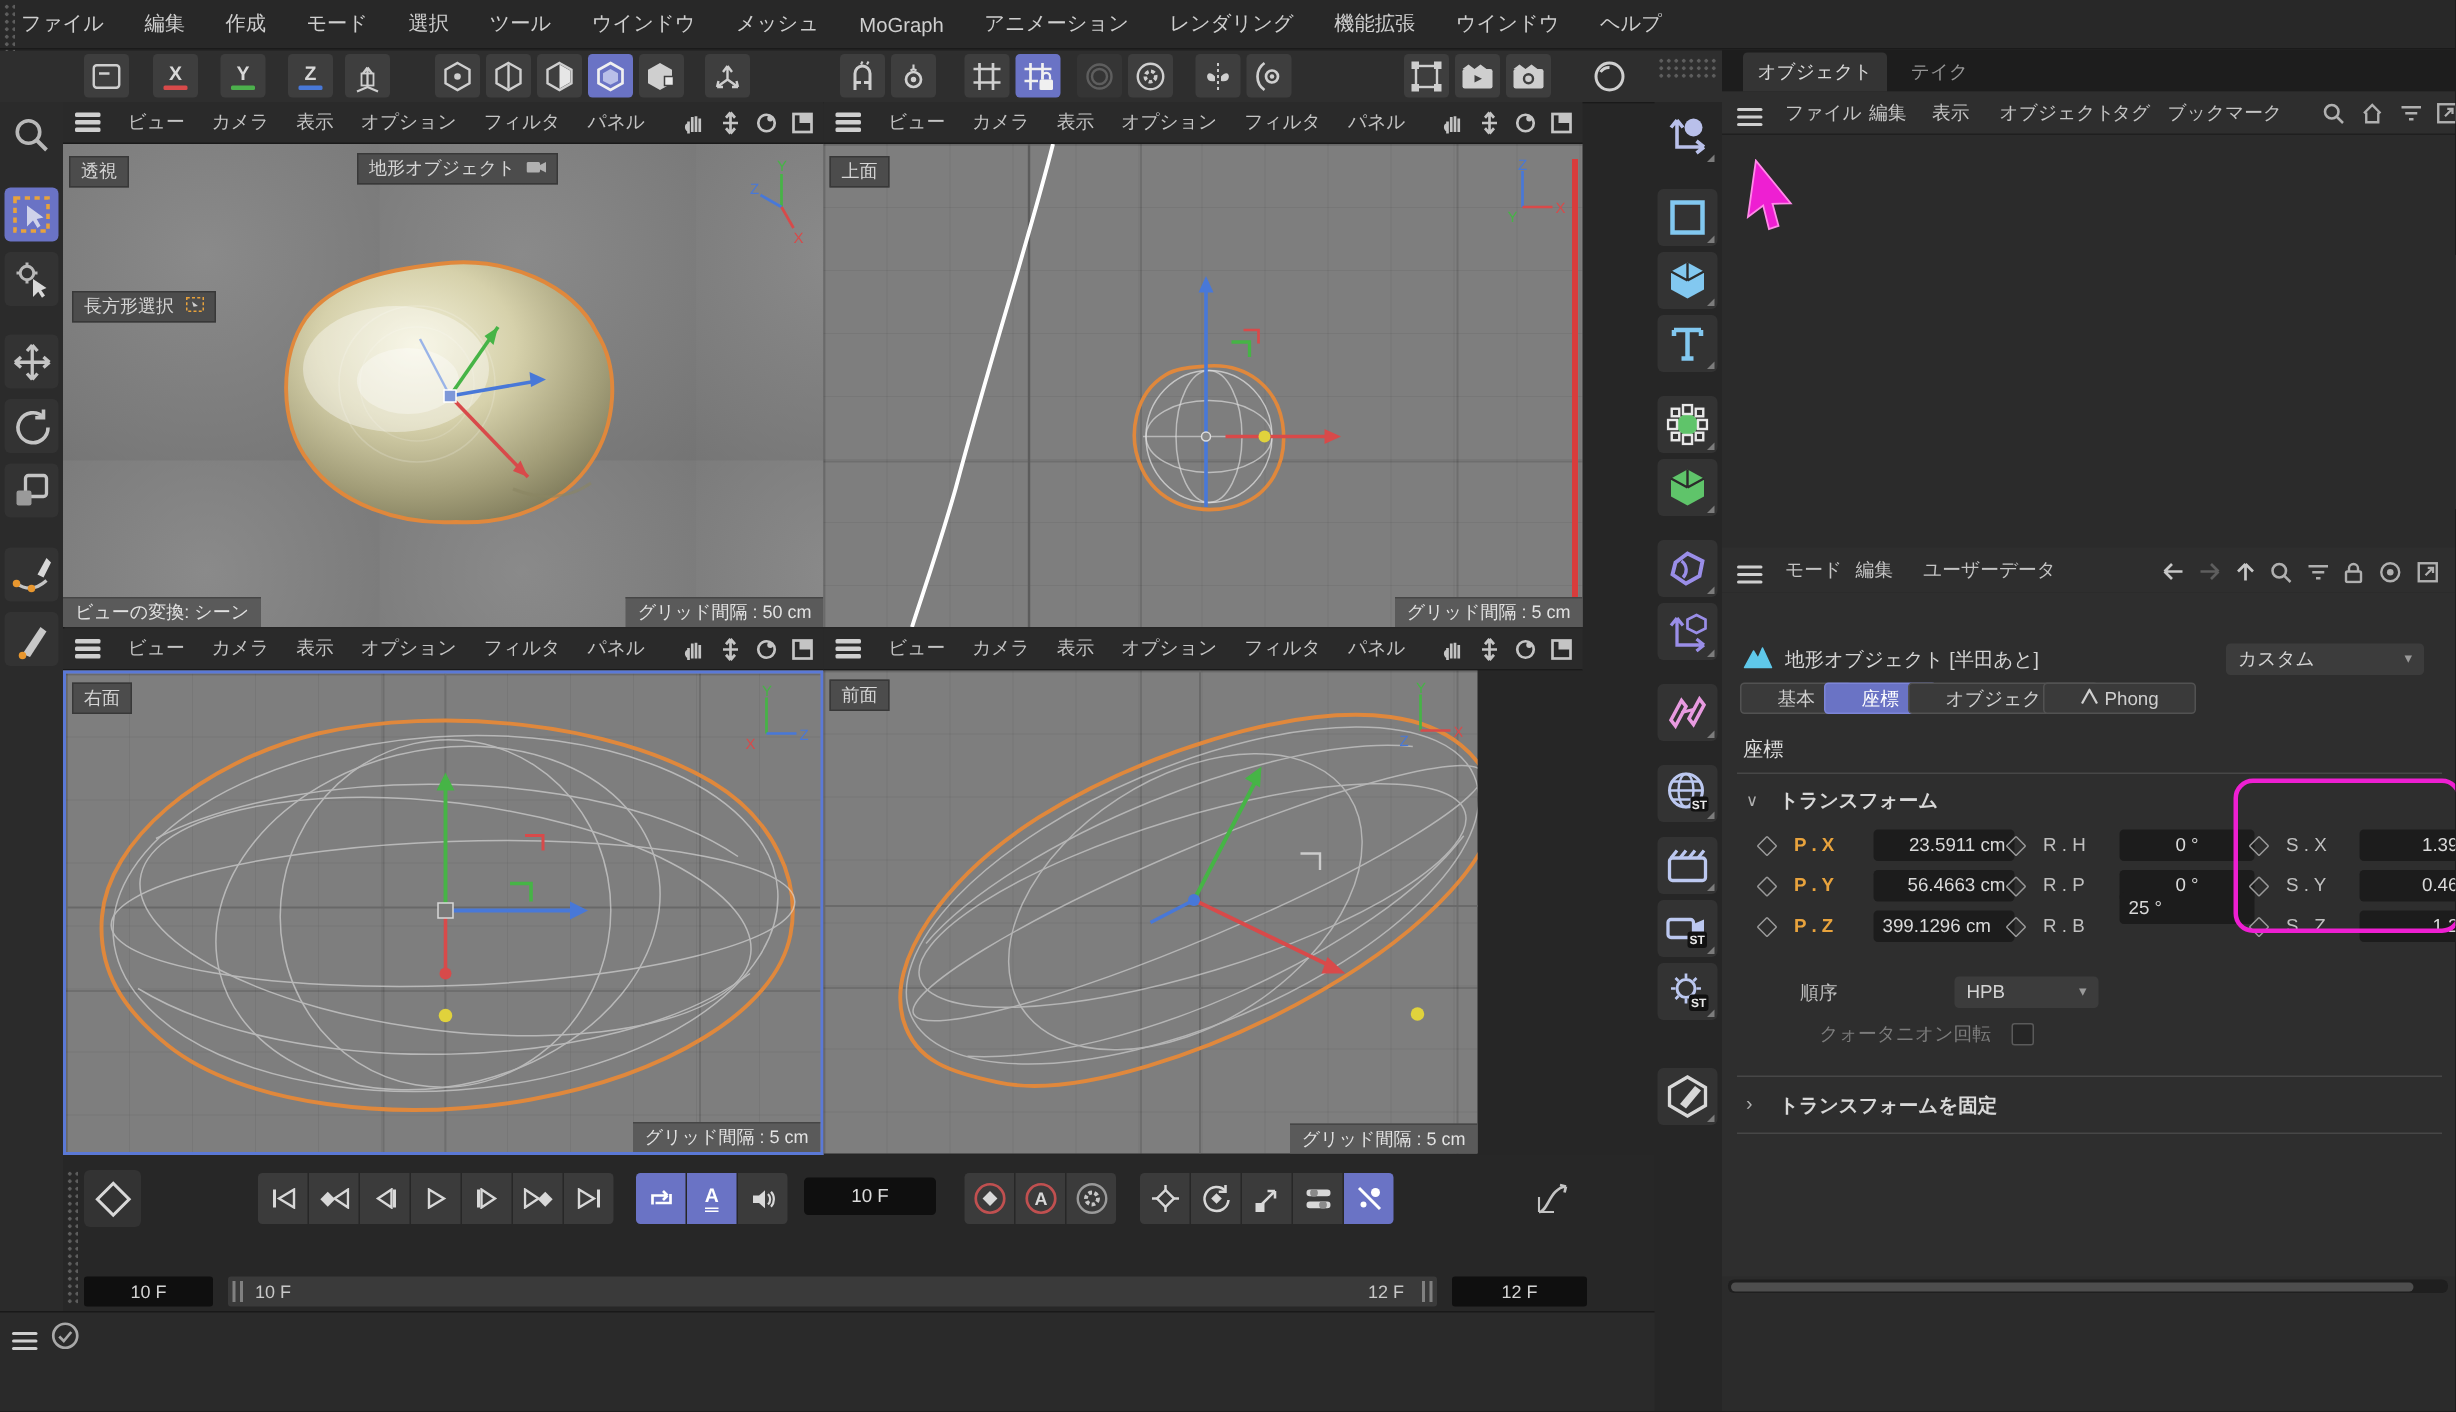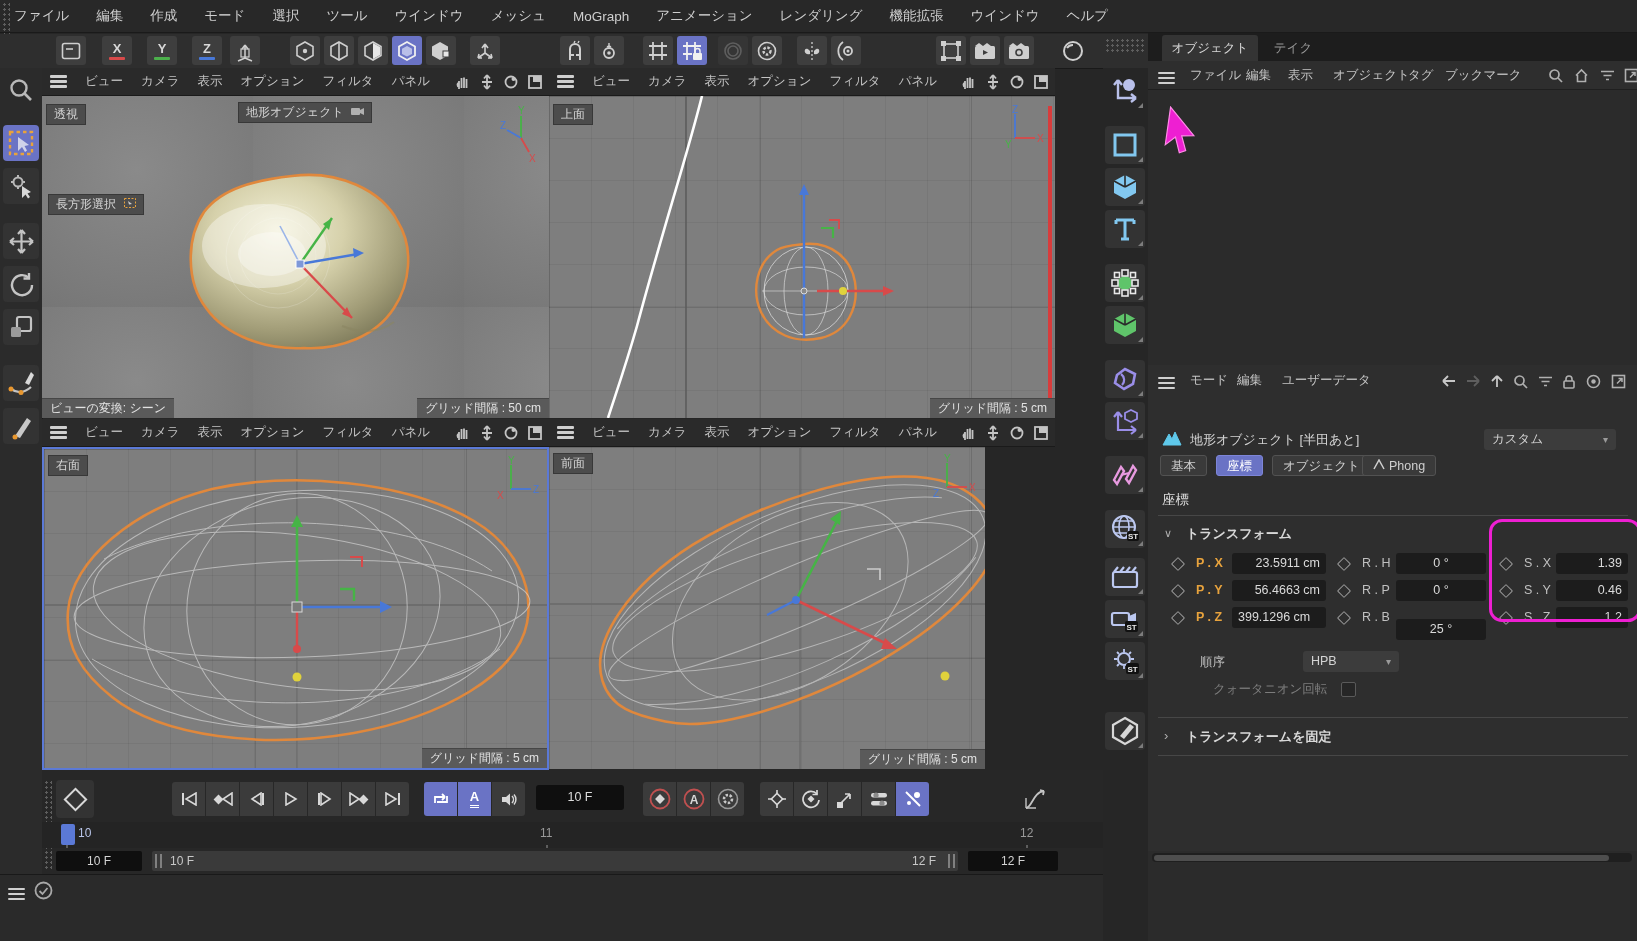--- a/index.html
+++ b/index.html
@@ -45,26 +45,26 @@
   .ri{position:absolute;left:2px;width:40px;height:38px;background:#333;border-radius:4px;
       display:flex;align-items:center;justify-content:center;}
   .ri::after{content:"";position:absolute;right:2px;bottom:2px;border-left:5px solid transparent;border-bottom:5px solid #7c7c7c;}
   
   .rpanel{left:1148px;top:33px;width:489px;height:908px;background:#2b2b2b;}
   .striptab{position:absolute;font-size:12.5px;color:#d8d8d8;background:#343434;
             display:flex;align-items:center;justify-content:center;border-radius:3px 3px 0 0;}
   .striptab.off{background:transparent;color:#969696;}
   .pmenu{font-size:12.5px;color:#c4c4c4;white-space:nowrap;position:absolute;}
   .fld{position:absolute;background:#1c1c1c;border-radius:3px;height:21px;line-height:21px;
-       font-size:12.5px;color:#dadada;padding:0 6px;overflow:hidden;white-space:nowrap;box-sizing:border-box;}
+       font-size:12.5px;color:#dadada;padding:0 6px;overflow:hidden;white-space:nowrap;box-sizing:border-box;margin-left:17px;}
   .kf{position:absolute;width:8px;height:8px;border:1.4px solid #9a9a9a;transform:rotate(45deg);border-radius:1px;}
   .olab{position:absolute;color:#e8a33d;font-size:12.5px;font-weight:bold;white-space:nowrap;}
   .glab{position:absolute;color:#c0c0c0;font-size:12.5px;white-space:nowrap;}
   .dimlab{color:#7c7c7c;}
-  .atab{position:absolute;height:21px;line-height:21px;padding:0 10px;font-size:12.5px;color:#cfcfcf;
+  .atab{position:absolute;height:21px;line-height:21px;padding:0 24px;font-size:12.5px;color:#cfcfcf;
         background:#3a3a3a;border:1px solid #525252;border-radius:3px;box-sizing:border-box;white-space:nowrap;}
   .atab.active{background:#6a73c5;border-color:#7d85d8;color:#fff;}
   .dd{position:absolute;height:21px;line-height:21px;background:#3c3c3c;border-radius:3px;
       font-size:12.5px;color:#d4d4d4;padding:0 8px;box-sizing:border-box;}
   .dd .ar{float:right;color:#9a9a9a;font-size:10px;margin-left:8px;}
   .hr{position:absolute;height:1px;background:#474747;}
   .navico{position:absolute;width:18px;height:18px;display:flex;align-items:center;justify-content:center;}
   
   .tlbtn{position:absolute;width:33px;height:34px;background:#3b3b3b;display:flex;align-items:center;justify-content:center;}
   .tlbtn.active{background:#6a73c5;}
@@ -687,27 +687,20 @@
           <circle cx="6" cy="14" r="2" fill="#fff"></circle>
         </svg>
       </div>
     <div class="abs" style="left:975px;top:12px;width:36px;height:34px;display:flex;align-items:center;justify-content:center">
         <svg width="24" height="24">
           <path d="M3 21 C9 21 10 5 21 4 M21 4 l-4-1 M21 4 l-1 4" fill="none" stroke="#c4c4c4" stroke-width="1.8"></path>
           <path d="M3 21 V11 M3 21 H13" stroke="#c4c4c4" stroke-width="1.4"></path>
         </svg>
       </div>
 
-    <div class="abs" style="left:0;top:52px;width:1061px;height:26px;background:#242424">
-      <div class="abs" style="left:19px;top:2px;width:14px;height:21px;background:#5b79d6;border-radius:2px"></div>
-      <span class="abs" style="left:36px;top:4px;font-size:12px;color:#b8c4e8">10</span>
-      <span class="abs" style="left:498px;top:4px;font-size:12px;color:#9a9a9a">11</span>
-      <span class="abs" style="left:978px;top:4px;font-size:12px;color:#9a9a9a">12</span>
-      <div class="abs" style="left:24px;top:23px;width:1000px;height:3px;background-image:linear-gradient(90deg,#5e5e5e 0 2px,transparent 2px);background-size:480px 3px"></div>
-    </div>
 
     <div class="abs" style="left:0;top:80px;width:1061px;height:24px">
       <div class="abs" style="left:14px;top:1px;width:86px;height:20px;background:#0f0f0f;border-radius:2px;text-align:center;line-height:20px;font-size:12px;color:#d4d4d4">10 F</div>
       <div class="abs" style="left:110px;top:1px;width:806px;height:20px;background:#3a3a3a;border-radius:2px">
         <span class="abs" style="left:3px;top:3px;width:2px;height:14px;background:#808080"></span>
         <span class="abs" style="left:8px;top:3px;width:2px;height:14px;background:#808080"></span>
         <span class="abs" style="left:18px;top:0;font-size:12px;color:#c8c8c8;line-height:20px">10 F</span>
         <span class="abs" style="right:22px;top:0;font-size:12px;color:#c8c8c8;line-height:20px">12 F</span>
         <span class="abs" style="right:8px;top:3px;width:2px;height:14px;background:#808080"></span>
         <span class="abs" style="right:3px;top:3px;width:2px;height:14px;background:#808080"></span>
@@ -972,21 +965,21 @@
       <div class="fld" style="left:248px;top:185px;width:90px;text-align:center">0 °</div>
       <span class="kf" style="left:353px;top:191px"></span>
       <span class="glab" style="left:376px;top:188px">S . Y</span>
       <div class="fld" style="left:408px;top:185px;width:72px;text-align:right">0.46</div>
 
       <span class="kf" style="left:25px;top:218px"></span>
       <span class="olab" style="left:48px;top:215px">P . Z</span>
       <div class="fld" style="left:84px;top:212px;width:94px;text-align:left">399.1296 cm</div>
       <span class="kf" style="left:191px;top:218px"></span>
       <span class="glab" style="left:214px;top:215px">R . B</span>
-      <div class="fld" style="left:248px;top:224px;width:90px;text-align:center">25 °</div>
+      <div class="fld" style="left:248px;top:200px;width:90px;text-align:left">25 °</div>
       <span class="kf" style="left:353px;top:218px"></span>
       <span class="glab" style="left:376px;top:215px">S . Z</span>
       <div class="fld" style="left:408px;top:212px;width:72px;text-align:right">1.2</div>
 
       <span class="glab" style="left:52px;top:259px">順序</span>
       <div class="dd" style="left:155px;top:256px;width:96px">
         <span class="ar">▾</span>
         <span>HPB</span>
       </div>
       <span class="glab dimlab" style="left:65px;top:286px">クォータニオン回転</span>

